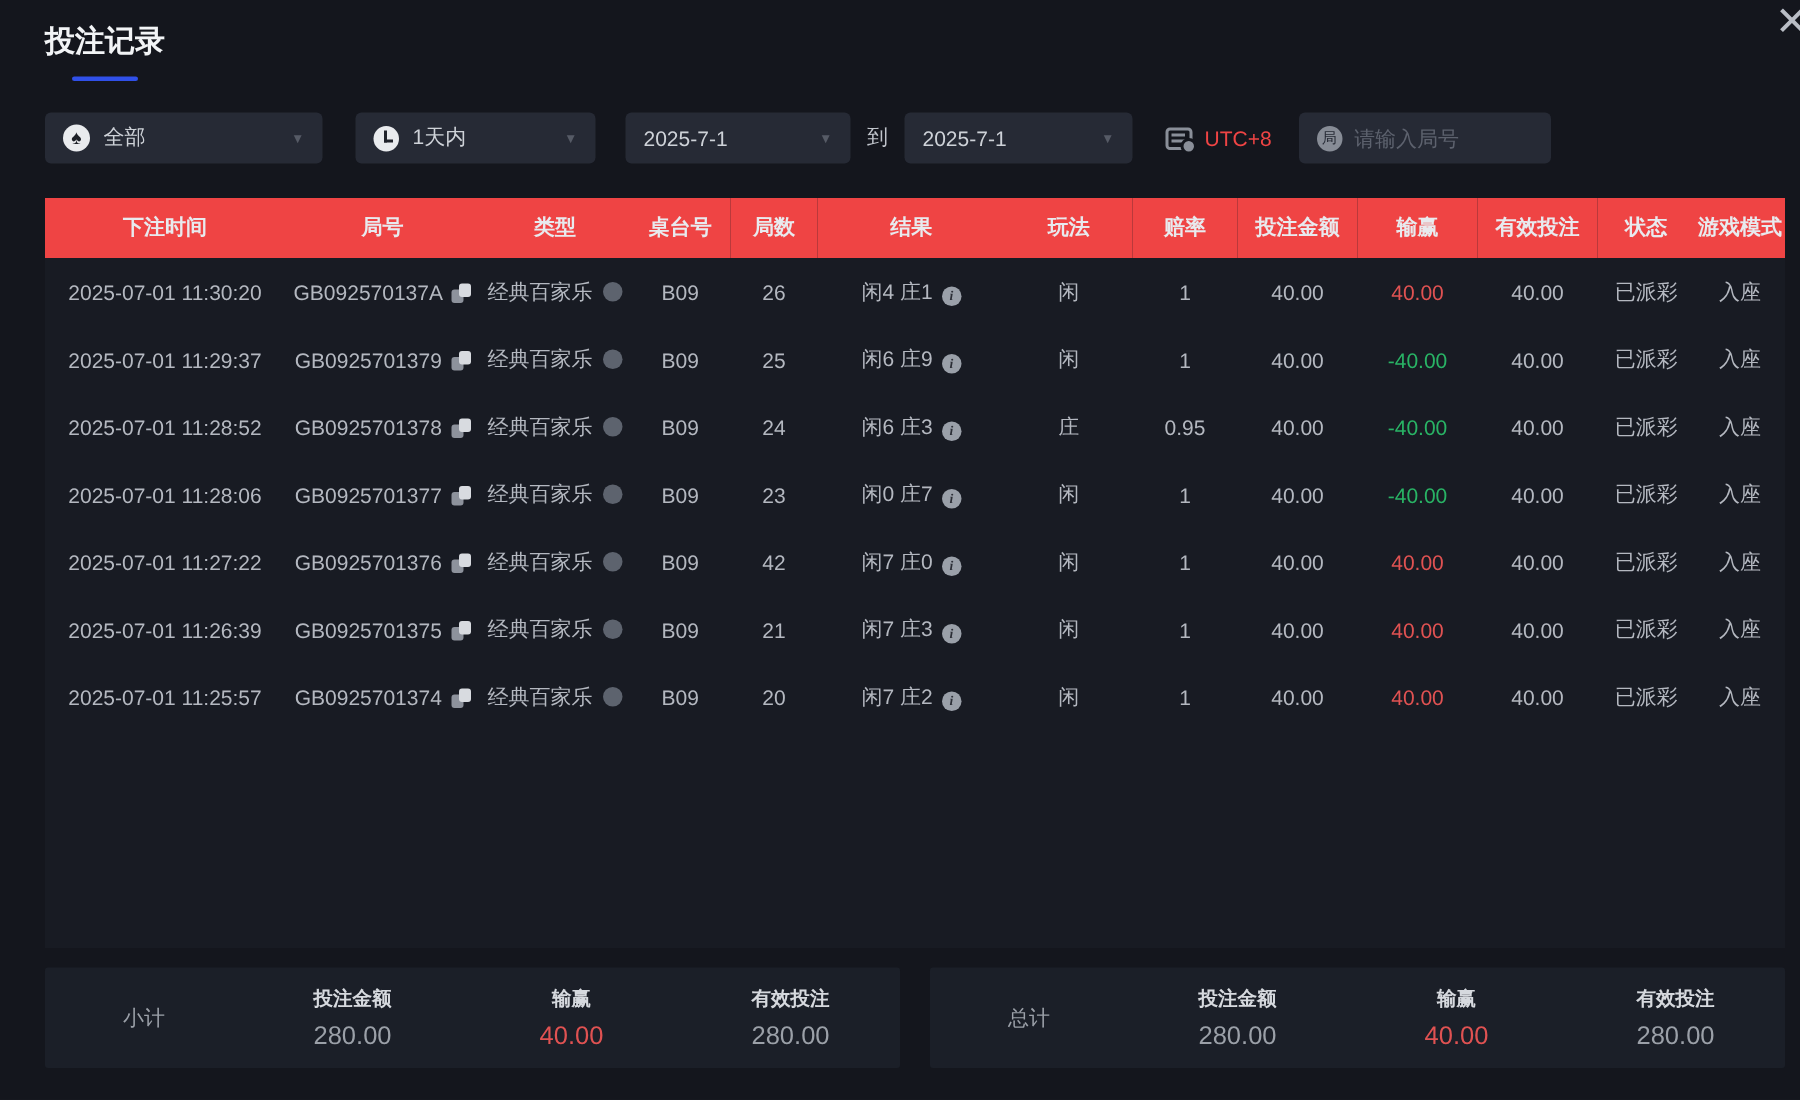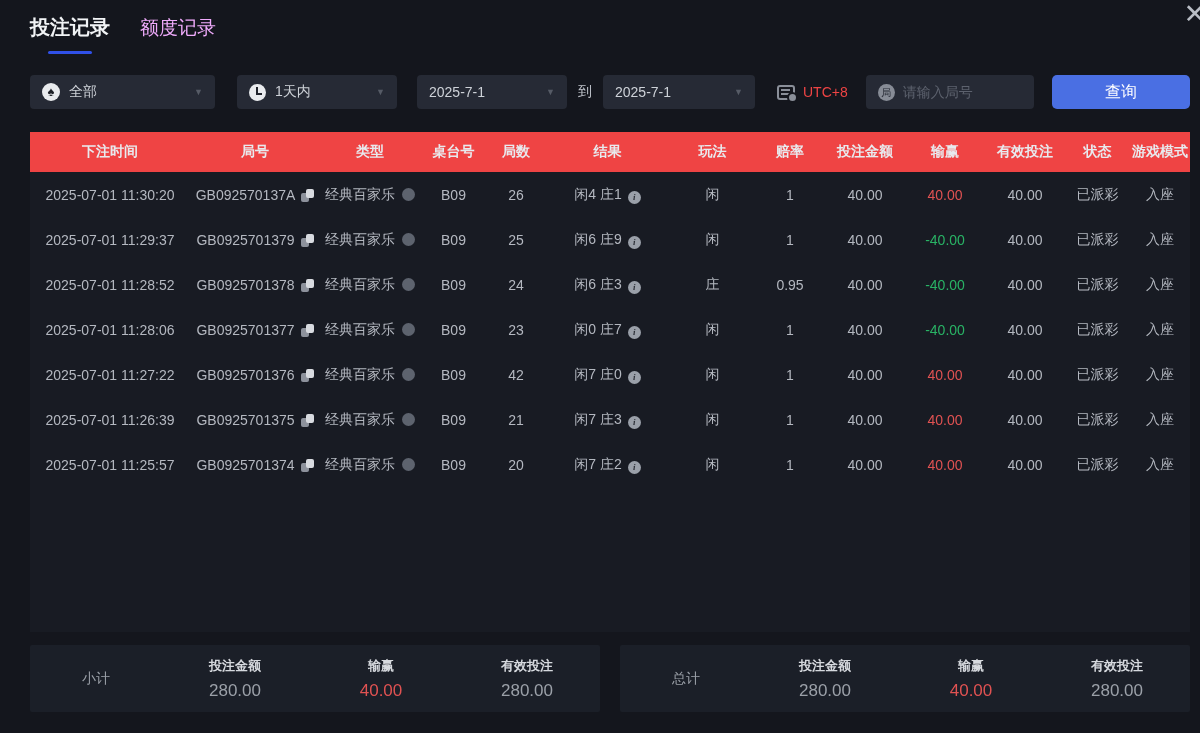--- a/index.html
+++ b/index.html
@@ -5,21 +5,21 @@
   * { margin:0; padding:0; box-sizing:border-box; }
   html,body { width:1200px; height:733px; overflow:hidden; }
   body {
     position:relative;
     background:#14161d;
     font-family:"Liberation Sans","DejaVu Sans",sans-serif;
     color:#b4b8c0;
   }
 
   
-  .tabs { position:absolute; top:14px; left:30px; display:flex; gap:30px; align-items:center; }
+  .tabs { position:absolute; top:14px; left:30px; display:flex; gap:30px; align-items:center;flex-direction:column; }
   .tab { font-size:19px; color:#f0abfc; cursor:pointer; padding-bottom:13px; position:relative; }
   .tab.active { color:#f2f4f6; font-weight:bold; font-size:20px; }
   .tab.active::after {
     content:''; position:absolute; left:50%; transform:translateX(-50%);
     bottom:0; width:44px; height:3px; border-radius:2px; background:#3050e8;
   }
   .close-btn { position:absolute; top:0px; right:-6px; font-size:27px; color:#b9bdc5; cursor:pointer; line-height:1.1; }
 
   
   .filters { position:absolute; top:75px; left:30px; width:1160px; height:34px; display:flex; align-items:center; }
@@ -113,21 +113,20 @@
     <span class="caret">▼</span>
   </div>
   <div class="utc">
     <span class="cal-icon"></span>
     <span>UTC+8</span>
   </div>
   <div class="round-input">
     <span class="circle-badge">局</span>
     <input placeholder="请输入局号" style="">
   </div>
-  <button class="query-btn">查询</button>
 </div>
 
 <div class="table-wrap">
   <table>
     <colgroup>
       <col style="width:160px">
         <col style="width:130px">
         <col style="width:100px">
         <col style="width:67px">
       <col style="width:58px">

